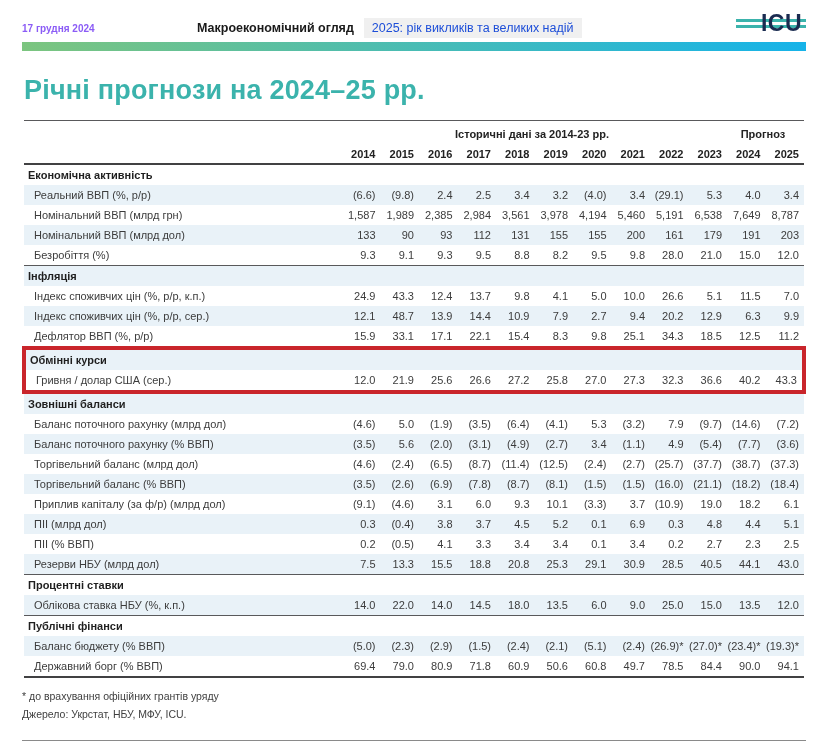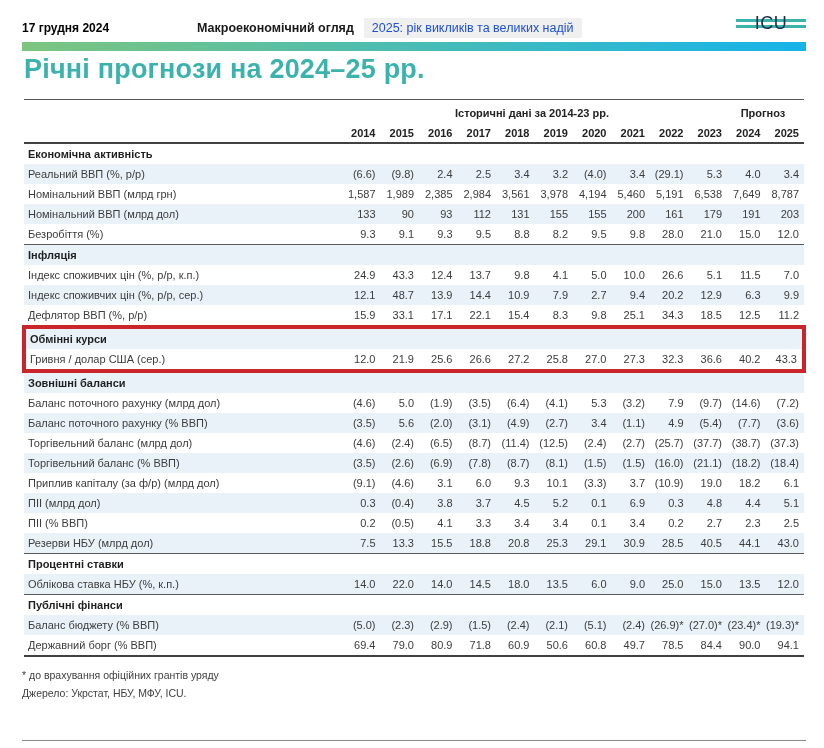--- a/index.html
+++ b/index.html
@@ -11,47 +11,47 @@
     --logo-navy:#1a2b50;
     --text-dark:#3c3c3c;
   }
   *{box-sizing:border-box;margin:0;padding:0;}
   html,body{width:824px;height:748px;background:#ffffff;overflow:hidden;
     font-family:"Liberation Sans","DejaVu Sans",sans-serif;color:var(--text-dark);}
   .page{width:824px;height:748px;padding:0 18px 0 22px;position:relative;}
 
   
   .masthead{display:flex;align-items:center;padding-top:16px;height:40px;position:relative;}
-  .date{font-size:12px;font-weight:bold;color:#000000;width:175px;}
+  .date{font-size:10px;font-weight:bold;color:#8b5cf6;width:175px;}
   .pub-title{font-size:12.5px;font-weight:bold;color:#1a1a1a;margin-right:10px;}
   .pub-subtitle{font-size:12.5px;color:#1d4ed8;background:#f0f0f0;padding:3px 8px;}
   .logo{position:absolute;right:4px;top:6px;width:62px;height:34px;}
   .logo .lines{position:absolute;left:-4px;right:-4px;top:13px;}
   .logo .line{height:3px;background:var(--accent-teal);margin-bottom:3px;}
-  .logo .word{position:relative;font-size:18px;font-weight:normal;letter-spacing:0.5px;
-    color:var(--logo-navy);line-height:34px;text-align:center;}
+  .logo .word{position:relative;font-size:23px;font-weight:bold;letter-spacing:0.5px;
+    color:var(--logo-navy);line-height:34px;text-align:right;}
 
   .gradient-bar{height:9px;margin-top:2px;
     background:linear-gradient(90deg,var(--gradient-left),var(--gradient-right));}
 
   h1.page-title{color:var(--accent-teal);font-size:27px;font-weight:bold;
-    margin:3px 0 14px 2px;letter-spacing:0.2px;}
+    margin:24px 0 14px 2px;letter-spacing:0.2px;}
 
   
   table{width:100%;border-collapse:collapse;table-layout:fixed;}
   col.c-label{width:318px;}
   th,td{font-size:11px;line-height:14px;padding:3px 5px 3px 0;white-space:nowrap;overflow:hidden;}
   thead th{font-weight:bold;color:#222;}
   thead tr.group-row th{border-top:1px solid #59595b;padding-top:6px;font-size:11px;}
   thead tr.group-row .grp{text-align:center;}
   thead tr.years-row th{text-align:right;padding-bottom:2px;border-bottom:2px solid #414143;}
   thead tr.years-row th.lbl{text-align:left;}
 
   tbody td{color:var(--text-dark);}
-  tbody td.label{text-align:left;padding-left:4px;}
+  tbody td.label{text-align:left;padding-left:10px;}
   tbody td.num{text-align:right;}
   tbody tr{height:20px;}
   tbody tr:nth-child(even){background:var(--row-shade);}
   tr.section-row td{font-weight:bold;color:#1f1f1f;border-top:1px solid #59595b;padding-left:4px;}
   table{border-bottom:2px solid #414143;}
 
   
   tr.hl td:first-child{border-left:4px solid var(--highlight-red);}
   tr.hl td:last-child{border-right:4px solid var(--highlight-red);}
   tr.hl-first td{border-top:4px solid var(--highlight-red) !important;}

